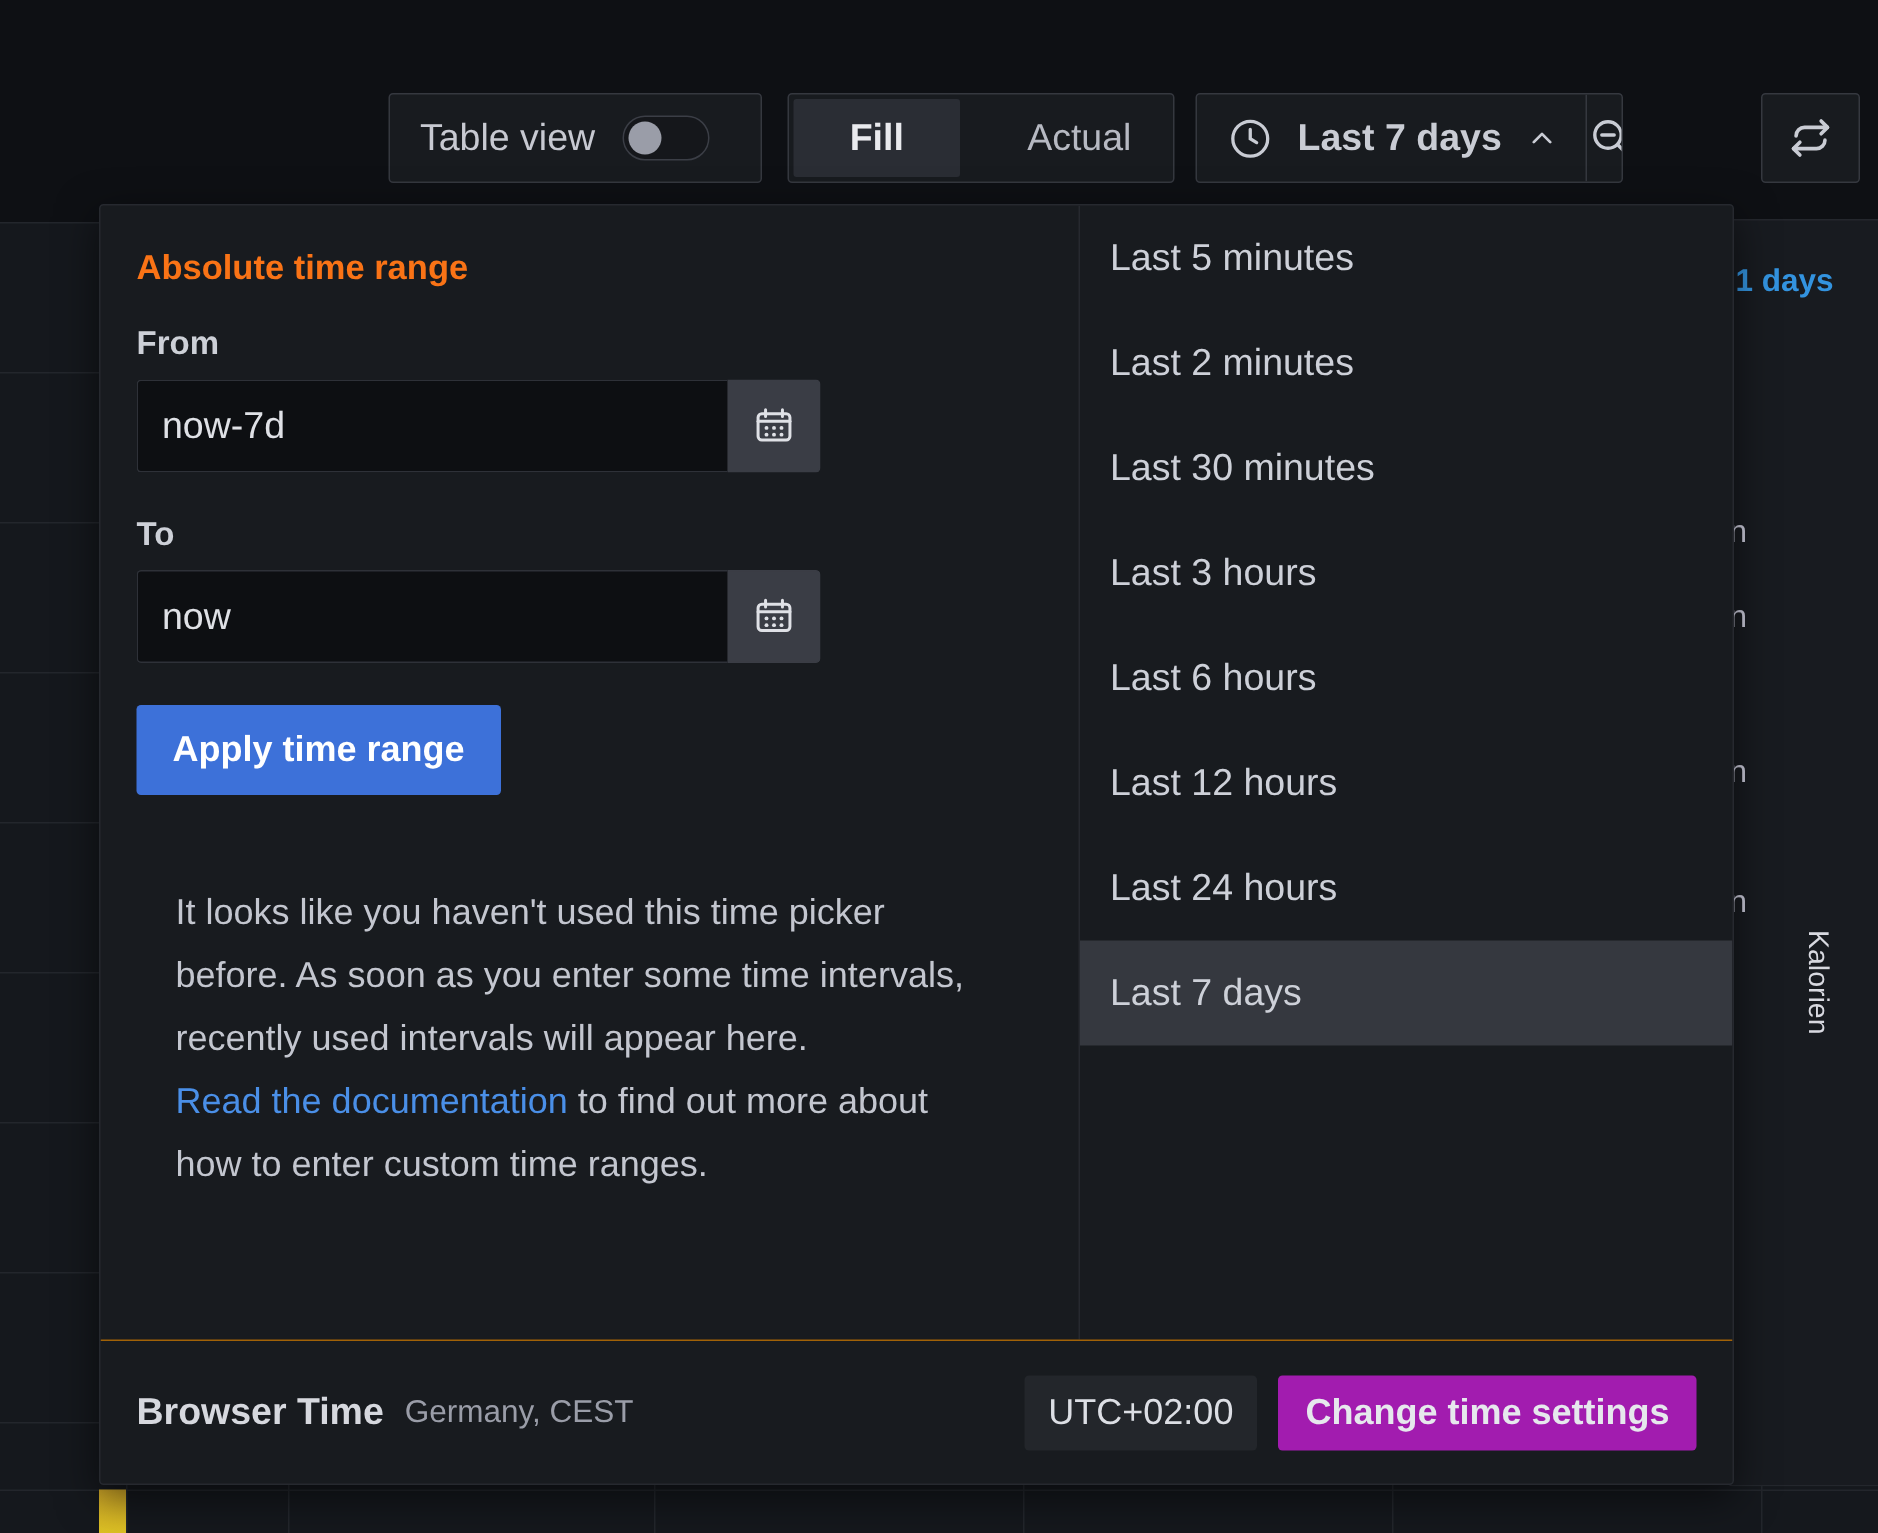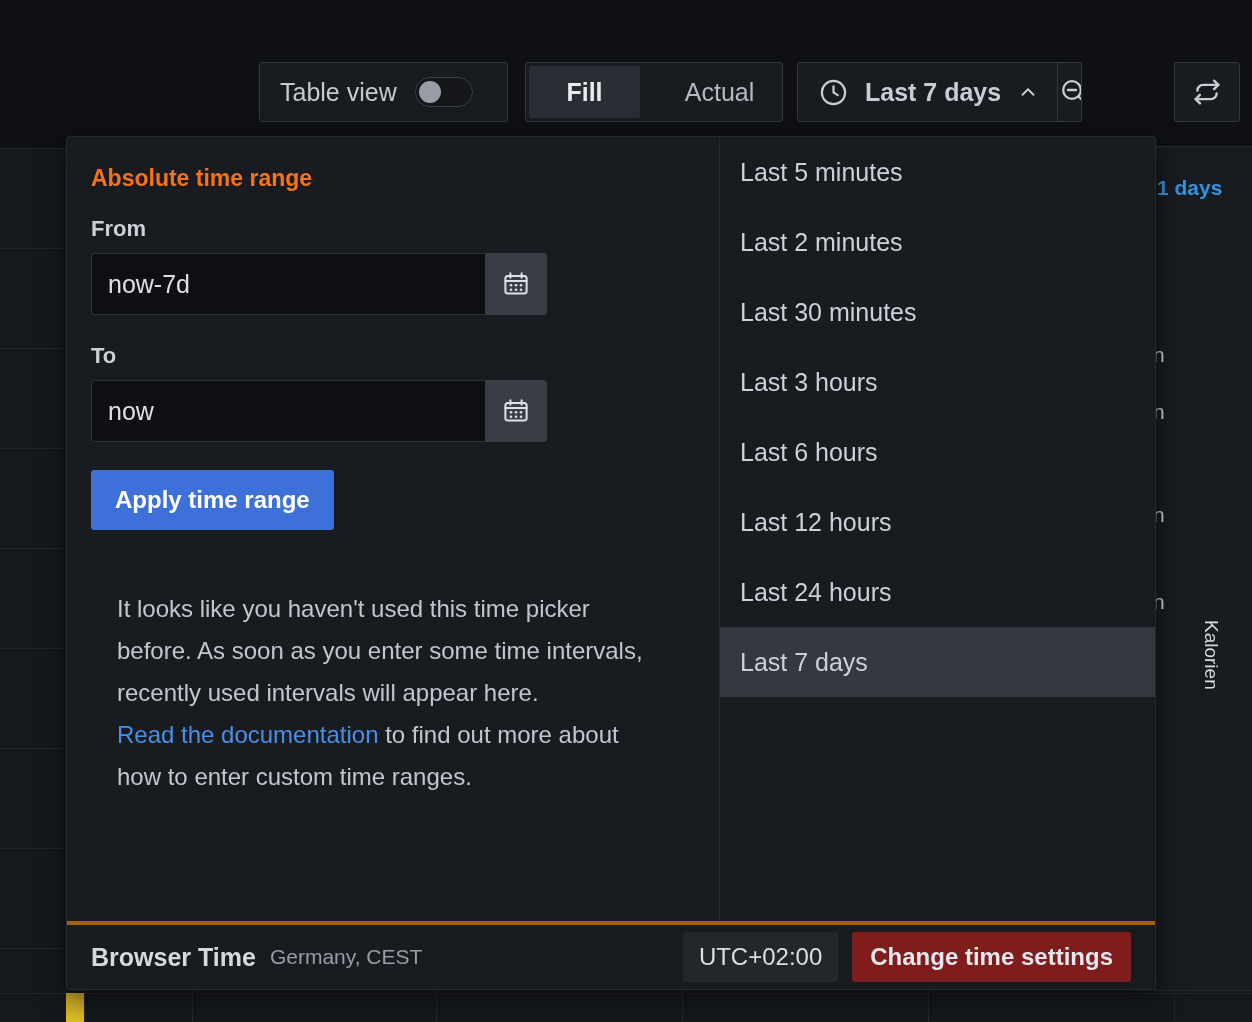--- a/index.html
+++ b/index.html
@@ -325,22 +325,22 @@
     font-size: 25px;
     color: #cdd0d8;
     white-space: nowrap;
     cursor: pointer;
   }
   .quick-item.selected { background: #35383f; }
 
   
   #modal-footer {
     flex: none;
-    height: 68px;
-    border-top: 4px solid #a16207;
+    height: 96px;
+    border-top: 1px solid #a16207;
     display: flex;
     align-items: center;
     padding: 0 24px;
     gap: 14px;
   }
   #browser-time-label {
     font-size: 25px;
     font-weight: bold;
     color: #d6d8de;
     white-space: nowrap;
@@ -360,21 +360,21 @@
     border-radius: 3px;
     font-size: 24px;
     color: #dcdee4;
     white-space: nowrap;
   }
   #change-tz-btn {
     padding: 0 18px;
     height: 50px;
     display: flex;
     align-items: center;
-    background: #7f1d1d;
+    background: #a21caf;
     border: none;
     border-radius: 3px;
     font-family: "Liberation Sans", sans-serif;
     font-size: 24px;
     font-weight: bold;
     color: #e6e8ed;
     white-space: nowrap;
     cursor: pointer;
   }
 

